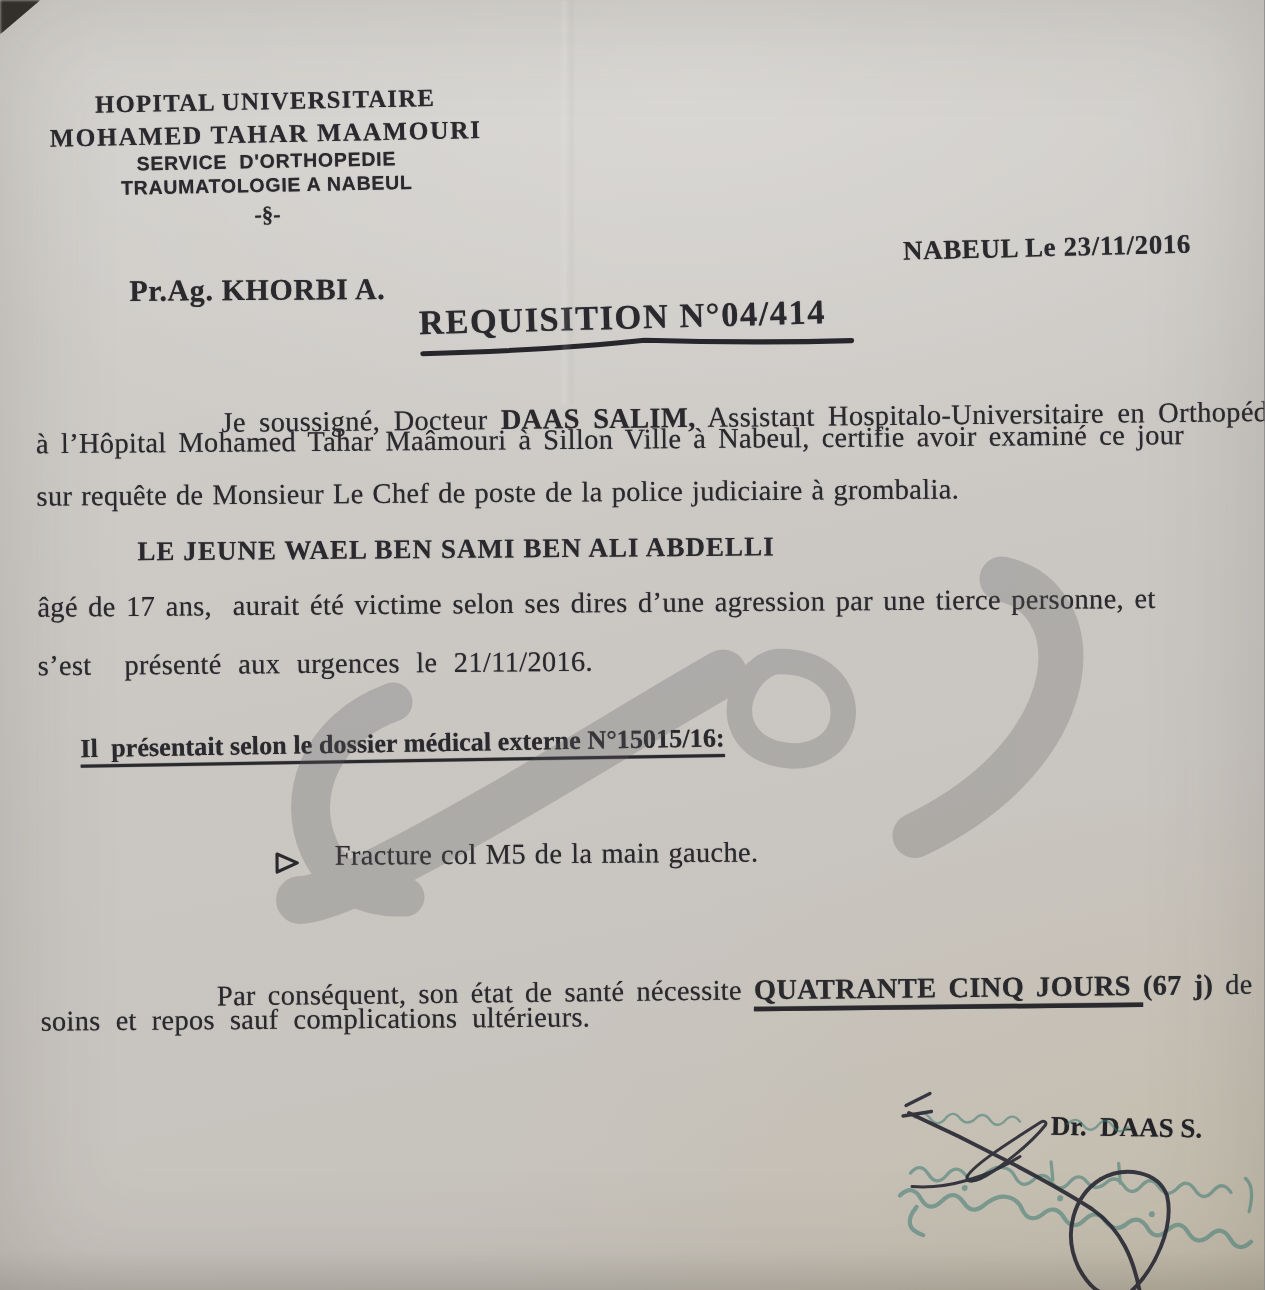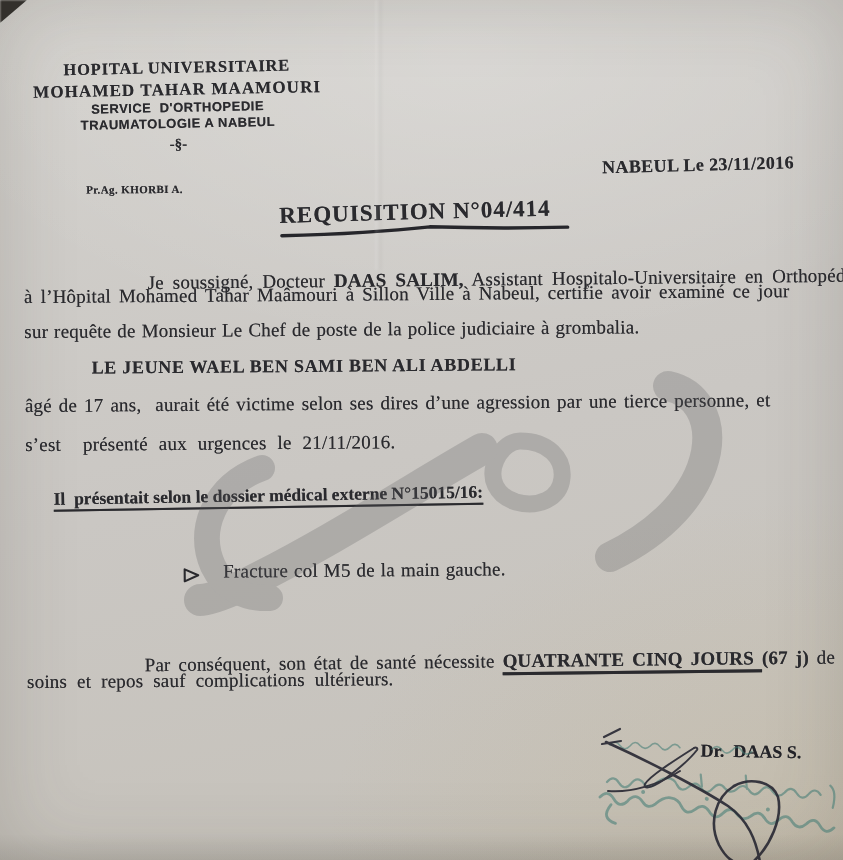--- a/index.html
+++ b/index.html
@@ -24,21 +24,21 @@
   .abs{position:absolute;}
   .b{font-weight:bold;}
   .pre{white-space:pre;}
   .sans{font-family:"Liberation Sans", sans-serif;}
   .hdr{left:28px; top:56px; width:304px; text-align:center; transform:rotate(-0.7deg); line-height:1.25;}
   .hdr .h1{font-size:16.5px; font-weight:bold; letter-spacing:0.8px;}
   .hdr .h2{font-size:17px;  font-weight:bold; letter-spacing:1.1px;}
   .hdr .h3{font-size:13px;  font-weight:bold; letter-spacing:0.5px;}
   .hdr .h4{font-size:13px;  font-weight:bold; letter-spacing:0.5px;}
   .hdr .sep{font-size:15px; font-weight:bold; margin-top:3px;}
-  .chief{left:88px; top:181px; font-size:11px; font-weight:bold; letter-spacing:0.4px;}
+  .chief{left:88px; top:181px; font-size:20px; font-weight:bold; letter-spacing:0.4px;}
   .dateline{left:604px; top:157px; font-size:18px; font-weight:bold; letter-spacing:0.4px; transform:rotate(-1deg);}
   .title{left:281px; top:199px; font-size:23px; font-weight:bold; letter-spacing:1px; transform:rotate(-1.1deg);}
   .title .tl{display:block;}
   .body-line{font-size:19px; letter-spacing:0.2px;}
   .pt-name{left:92px; top:355px; font-size:18px; font-weight:bold; letter-spacing:0.7px;}
   .dossier{left:53px; top:484px; font-size:17.5px; font-weight:bold; transform:rotate(-0.5deg);
            text-decoration:underline; text-decoration-thickness:2px; text-underline-offset:5px;}
   .u-thick{text-decoration:underline; text-decoration-thickness:2.6px; text-underline-offset:5px;}
   .sig-name{left:698px; top:744px; font-size:18px; font-weight:bold; transform:rotate(1.5deg); color:#232328;}
   .corner{left:0;top:0;width:27px;height:23px;background:#33302c;

